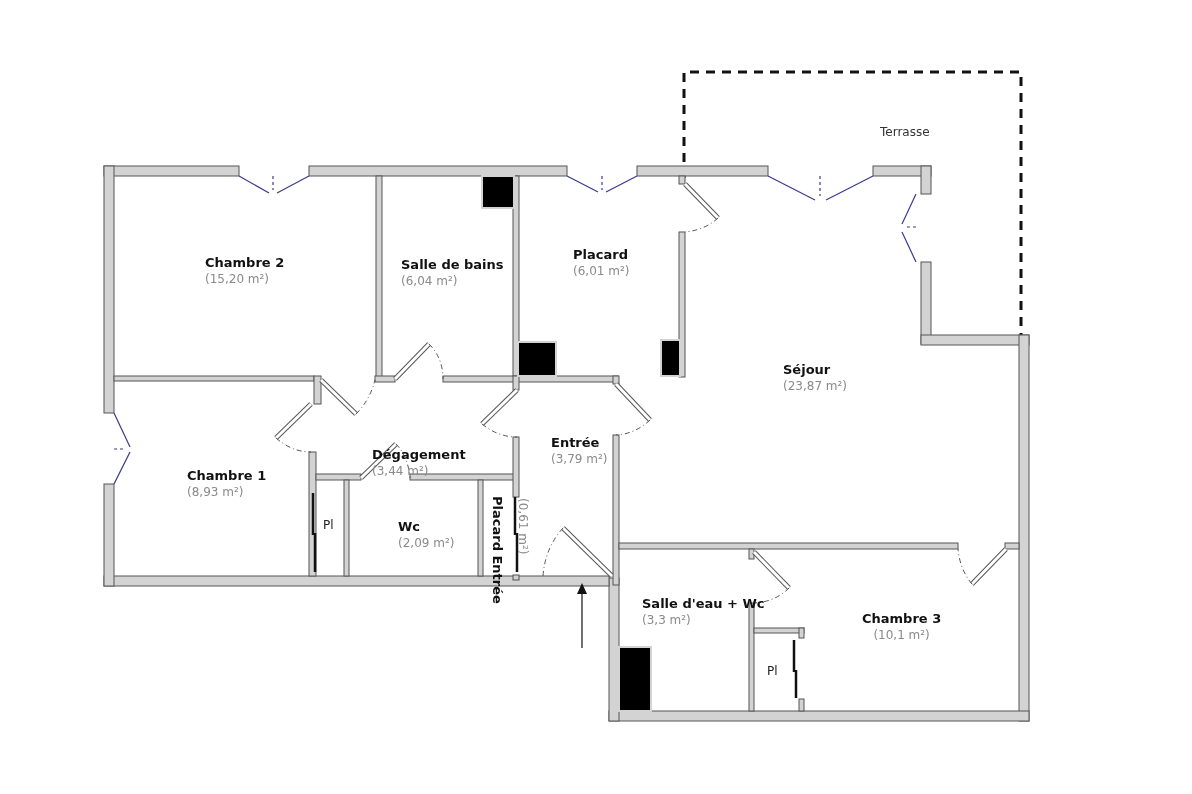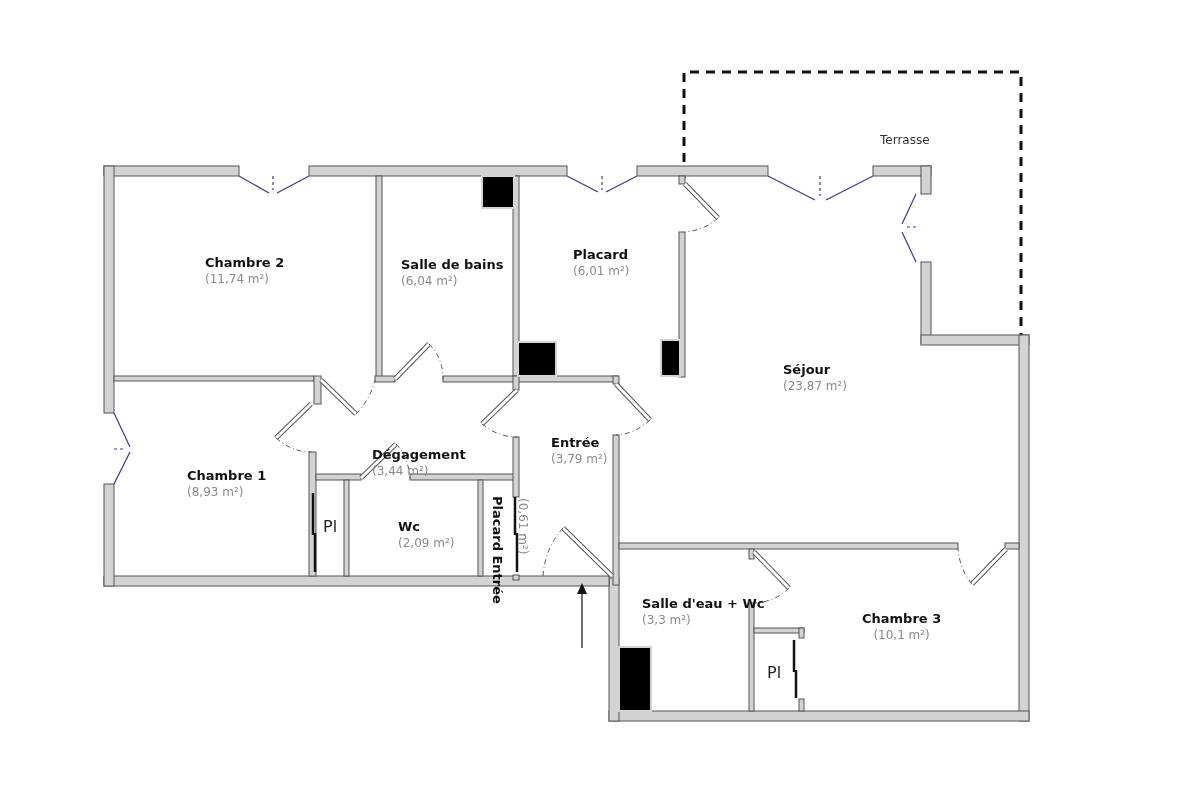--- a/index.html
+++ b/index.html
@@ -2,21 +2,21 @@
 <html><head>
   <meta charset="utf-8">
   <style>
     html, body { margin: 0; padding: 0; background: #ffffff; }
     body { width: 1192px; height: 794px; position: relative; overflow: hidden; font-family: "DejaVu Sans", sans-serif; }
     #plan { position: absolute; left: 0; top: 0; }
     .lbl { position: absolute; white-space: nowrap; line-height: 1; }
     .room-name { font-weight: bold; font-size: 13px; color: #111; }
     .room-area { font-size: 12px; color: #8a8a8a; margin-top: 4px; }
     .terrace-name { font-size: 12px; color: #333; }
-    .pl { font-size: 16px; color: #222; }
+    .pl { font-size: 12px; color: #222; }
     .vert { transform: rotate(90deg); transform-origin: left top; }
   </style>
 </head>
 <body>
 
 <svg id="plan" width="1192" height="794" viewBox="0 0 1192 794" xmlns="http://www.w3.org/2000/svg">
 
   <g fill="none" stroke="#111" stroke-width="3" stroke-dasharray="9,7">
     <polyline points="684,178 684,72 1021,72 1021,335"></polyline>
   </g>
@@ -157,21 +157,21 @@
   </g>
 
   <g>
     <line x1="582" y1="648" x2="582" y2="592" stroke="#111" stroke-width="1.2"></line>
     <polygon points="577,594 587,594 582,583" fill="#111"></polygon>
   </g>
 </svg>
 
 <div class="lbl" style="left:205px;top:256px;">
   <div class="room-name">Chambre 2</div>
-  <div class="room-area">(11,74 m²)</div>
+  <div class="room-area">(15,20 m²)</div>
 </div>
 <div class="lbl" style="left:401px;top:258px;">
   <div class="room-name">Salle de bains</div>
   <div class="room-area">(6,04 m²)</div>
 </div>
 <div class="lbl" style="left:573px;top:248px;">
   <div class="room-name">Placard</div>
   <div class="room-area">(6,01 m²)</div>
 </div>
 <div class="lbl" style="left:783px;top:363px;">
@@ -201,15 +201,15 @@
   <div class="room-area" style="margin-top:0">(0,61 m²)</div>
 </div>
 <div class="lbl" style="left:627px;top:597px;margin-left:15px;">
   <div class="room-name">Salle d'eau + Wc</div>
   <div class="room-area">(3,3 m²)</div>
 </div>
 <div class="lbl" style="left:862px;top:612px;text-align:center;">
   <div class="room-name">Chambre 3</div>
   <div class="room-area">(10,1 m²)</div>
 </div>
-<div class="lbl terrace-name" style="left:880px;top:134px;text-align:right;">Terrasse</div>
+<div class="lbl terrace-name" style="left:880px;top:126px;text-align:right;">Terrasse</div>
 <div class="lbl pl" style="left:323px;top:519px;">Pl</div>
 <div class="lbl pl" style="left:767px;top:665px;">Pl</div>
 
 </body></html>

